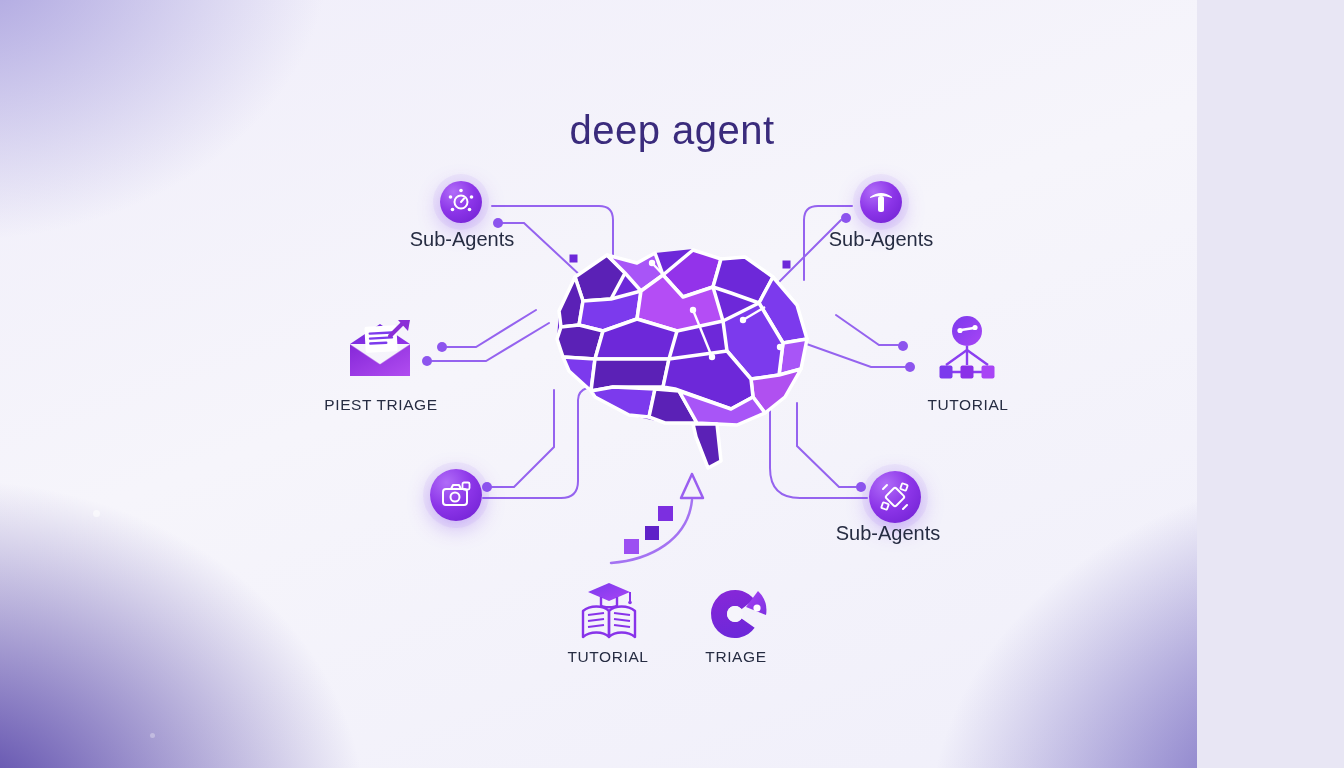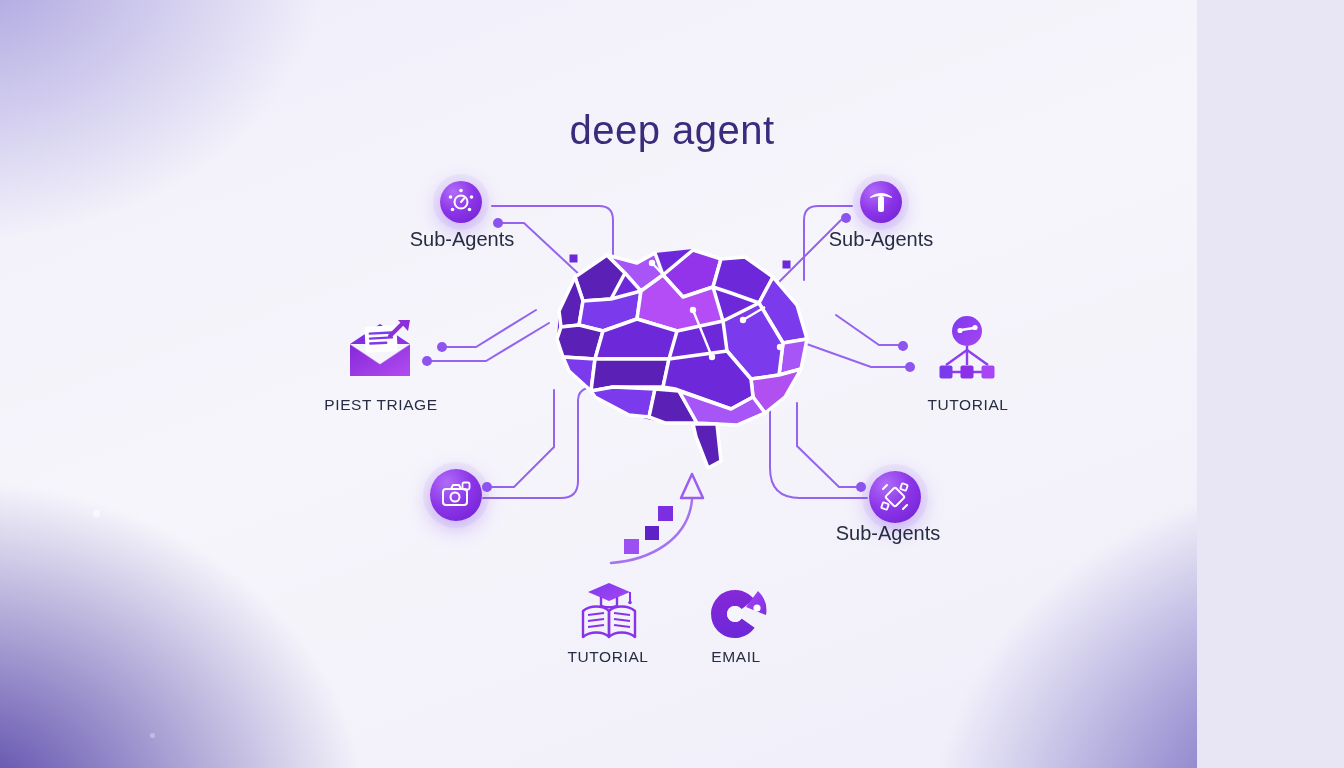--- a/index.html
+++ b/index.html
@@ -251,18 +251,18 @@
       <linearGradient id="pieG2" x1="0" y1="0" x2="1" y2="1">
         <stop offset="0" stop-color="#a845f5"></stop>
           <stop offset="1" stop-color="#7c2fe0"></stop>
       </linearGradient>
     </defs>
     <circle cx="27" cy="31" r="16" fill="none" stroke="url(#pieG)" stroke-width="16" stroke-dasharray="80 20.5" transform="rotate(35 27 31)"></circle>
     <circle cx="27" cy="31" r="8" fill="#f6f5fb"></circle>
     <path d="M38,24 L50,8 A27,27 0 0 1 58,32 Z" fill="url(#pieG2)"></path>
     <circle cx="49" cy="25" r="3.6" fill="#fff"></circle>
   </svg>
-  <div class="lbl caps" style="left:736px;top:648px">EMAIL</div>
+  <div class="lbl caps" style="left:736px;top:648px">TRIAGE</div>
 
   <div class="sparkle" style="left:93px;top:510px;width:7px;height:7px;opacity:.55"></div>
   <div class="sparkle" style="left:150px;top:733px;width:5px;height:5px;opacity:.3"></div>
 
 </div>
 
 </body></html>

